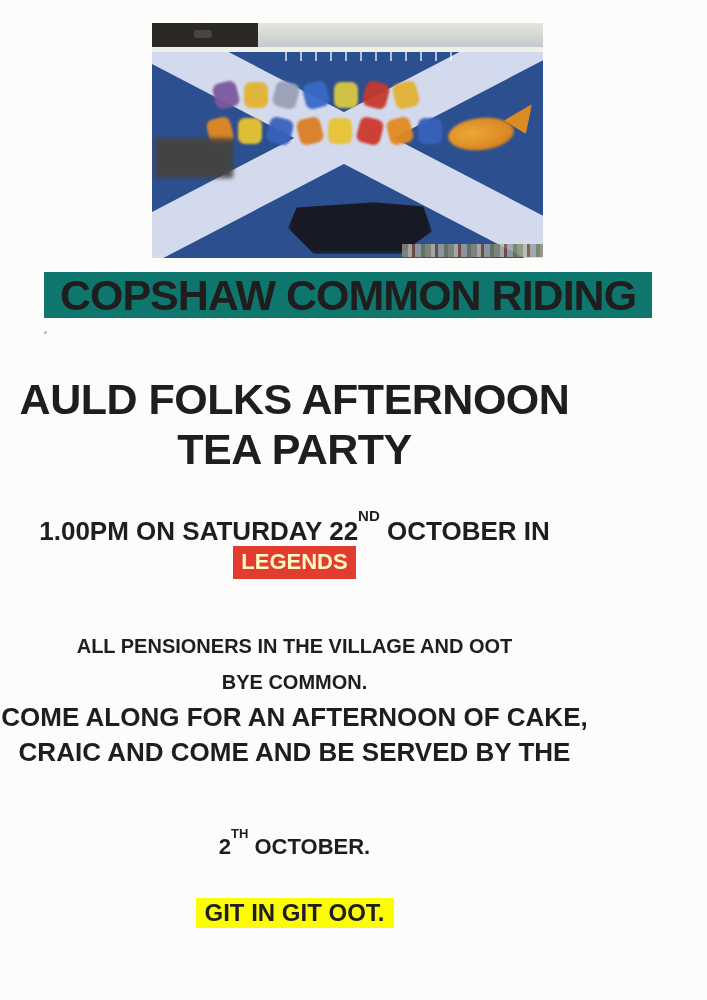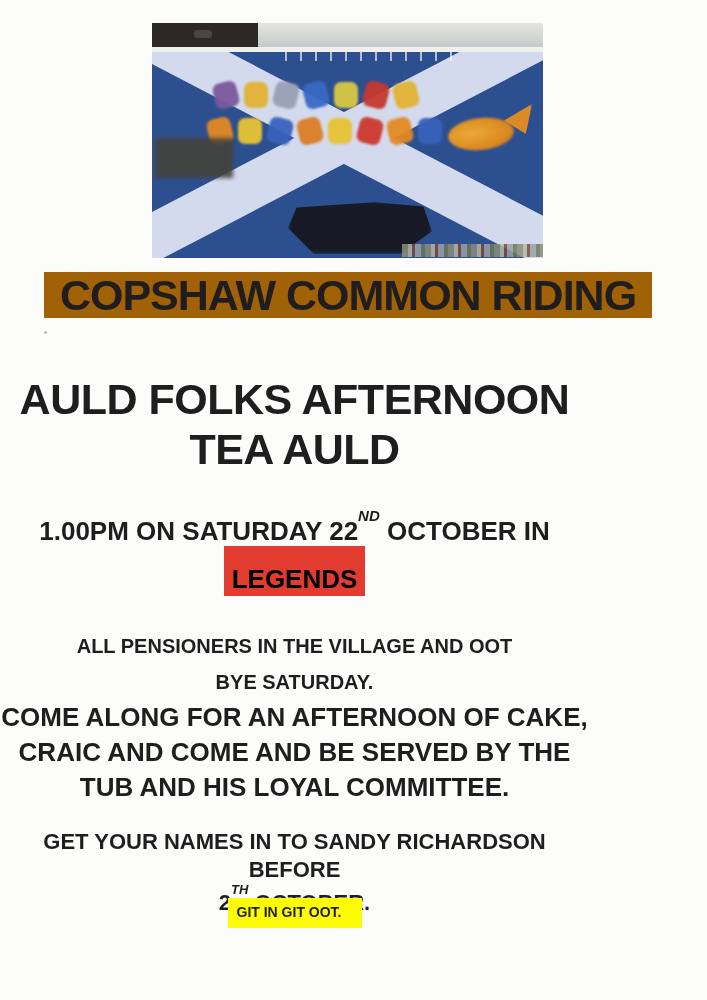--- a/index.html
+++ b/index.html
@@ -41,29 +41,29 @@
     clip-path:polygon(6% 14%,60% 4%,94% 12%,100% 58%,78% 100%,18% 100%,0 52%);}
   .pixel-strip{position:absolute;left:250px;top:192px;width:141px;height:13px;opacity:.85;
     background:repeating-linear-gradient(90deg,#8a8d7a 0 6px,#b5b8a8 6px 10px,#7a4a3a 10px 13px,#9aa0a8 13px 19px,#6a7a5a 19px 23px);}
   
   .center-line{left:0;width:589px;text-align:center;font-weight:bold;}
   .title-wrap{left:44px;top:272px;width:608px;height:46px;text-align:center;}
   .title-hl{display:inline-block;width:100%;height:46px;line-height:47px;
     font-weight:bold;font-size:43px;letter-spacing:-1px;white-space:nowrap;}
   .heading{top:374px;font-size:43px;line-height:50px;letter-spacing:-0.5px;}
   .dateline{top:510px;font-size:26px;line-height:30px;}
-  sup.ord{font-size:15px;position:relative;top:-9px;font-weight:bold;font-style:italic;}
+  sup.ord{font-size:15px;position:relative;top:-9px;font-weight:bold;}
   .venue-wrap{top:546px;}
-  .venue-hl{display:inline-block;padding:18px 8px 2px 8px;font-size:26px;line-height:30px;font-weight:bold;color:#000000;}
+  .venue-hl{display:inline-block;padding:1px 8px 2px 8px;font-size:22px;line-height:30px;font-weight:bold;color:#fef9c3;}
   .pensioners{top:628px;font-size:20px;line-height:36px;}
   .comealong{top:700px;font-size:26px;line-height:35px;}
   .names{top:828px;font-size:22px;line-height:28px;}
   .names sup.ord{font-size:13px;top:-8px;}
   .footer-wrap{top:898px;}
-  .footer-hl{display:inline-block;padding:2px 20px 3px 9px;font-size:14px;line-height:25px;font-weight:bold;}
+  .footer-hl{display:inline-block;padding:2px 9px 3px 9px;font-size:24px;line-height:25px;font-weight:bold;}
   .speck{position:absolute;left:44px;top:331px;width:3px;height:3px;background:#b9b4c4;border-radius:50%;}
 </style>
 </head>
 <body>
 
 <div class="photo">
   <div class="photo-inner">
     <div class="topband-dark">
       <span class="smudge"></span>
     </div>
@@ -95,50 +95,48 @@
       <div class="fish-body"></div>
       <div class="fish-tail"></div>
       <div class="dark-rect"></div>
       <div class="boat"></div>
       <div class="pixel-strip"></div>
     </div>
   </div>
 </div>
 
 <div class="abs title-wrap">
-  <span class="title-hl" style="background: #a16207;">COPSHAW COMMON RIDING</span>
+  <span class="title-hl" style="background: #0f766e;">COPSHAW COMMON RIDING</span>
 </div>
 <div class="speck"></div>
 
 <div class="abs center-line heading">
   <div>AULD FOLKS AFTERNOON</div>
-  <div>TEA AULD</div>
+  <div>TEA PARTY</div>
 </div>
 
 <div class="abs center-line dateline">
   <span>1.00PM ON SATURDAY 22</span><sup class="ord">ND</sup><span> OCTOBER IN</span>
 </div>
 
 <div class="abs center-line venue-wrap">
   <span class="venue-hl" style="background: rgb(226, 60, 48);">LEGENDS</span>
 </div>
 
 <div class="abs center-line pensioners">
   <div>ALL PENSIONERS IN THE VILLAGE AND OOT</div>
-  <div>BYE SATURDAY.</div>
+  <div>BYE COMMON.</div>
 </div>
 
 <div class="abs center-line comealong">
   <div>COME ALONG FOR AN AFTERNOON OF CAKE,</div>
   <div>CRAIC AND COME AND BE SERVED BY THE</div>
-  <div>TUB AND HIS LOYAL COMMITTEE.</div>
 </div>
 
 <div class="abs center-line names">
-  <div>GET YOUR NAMES IN TO SANDY RICHARDSON BEFORE</div>
   <div>
     <span>2</span><sup class="ord">TH</sup><span> OCTOBER.</span>
   </div>
 </div>
 
 <div class="abs center-line footer-wrap">
   <span class="footer-hl" style="background: rgb(252, 252, 4);">GIT IN GIT OOT.</span>
 </div>
 
 </body></html>

